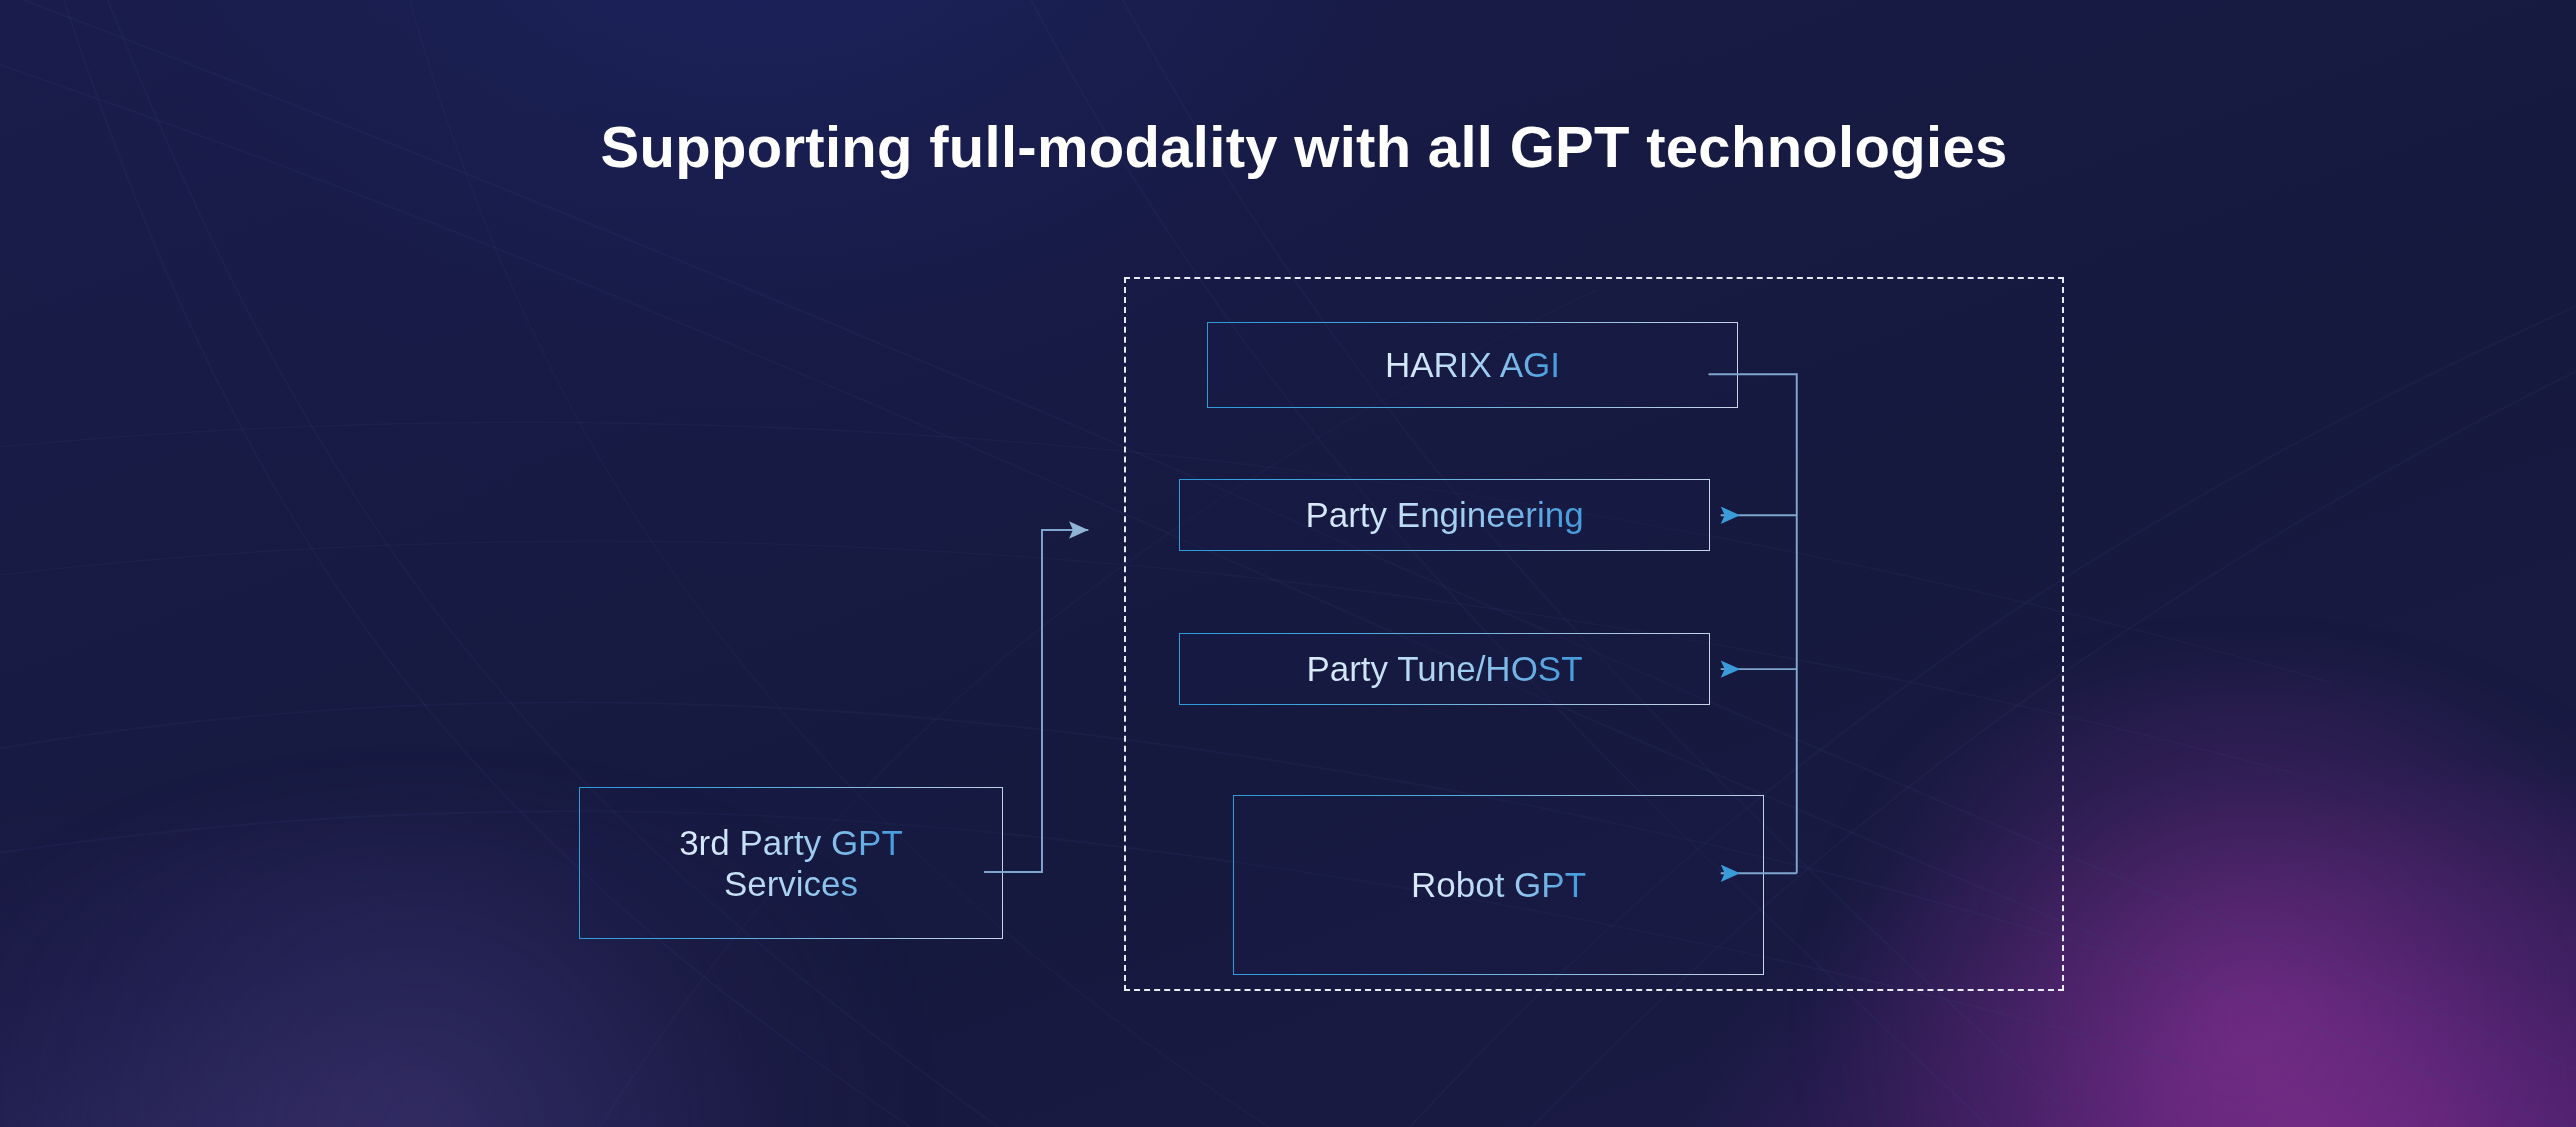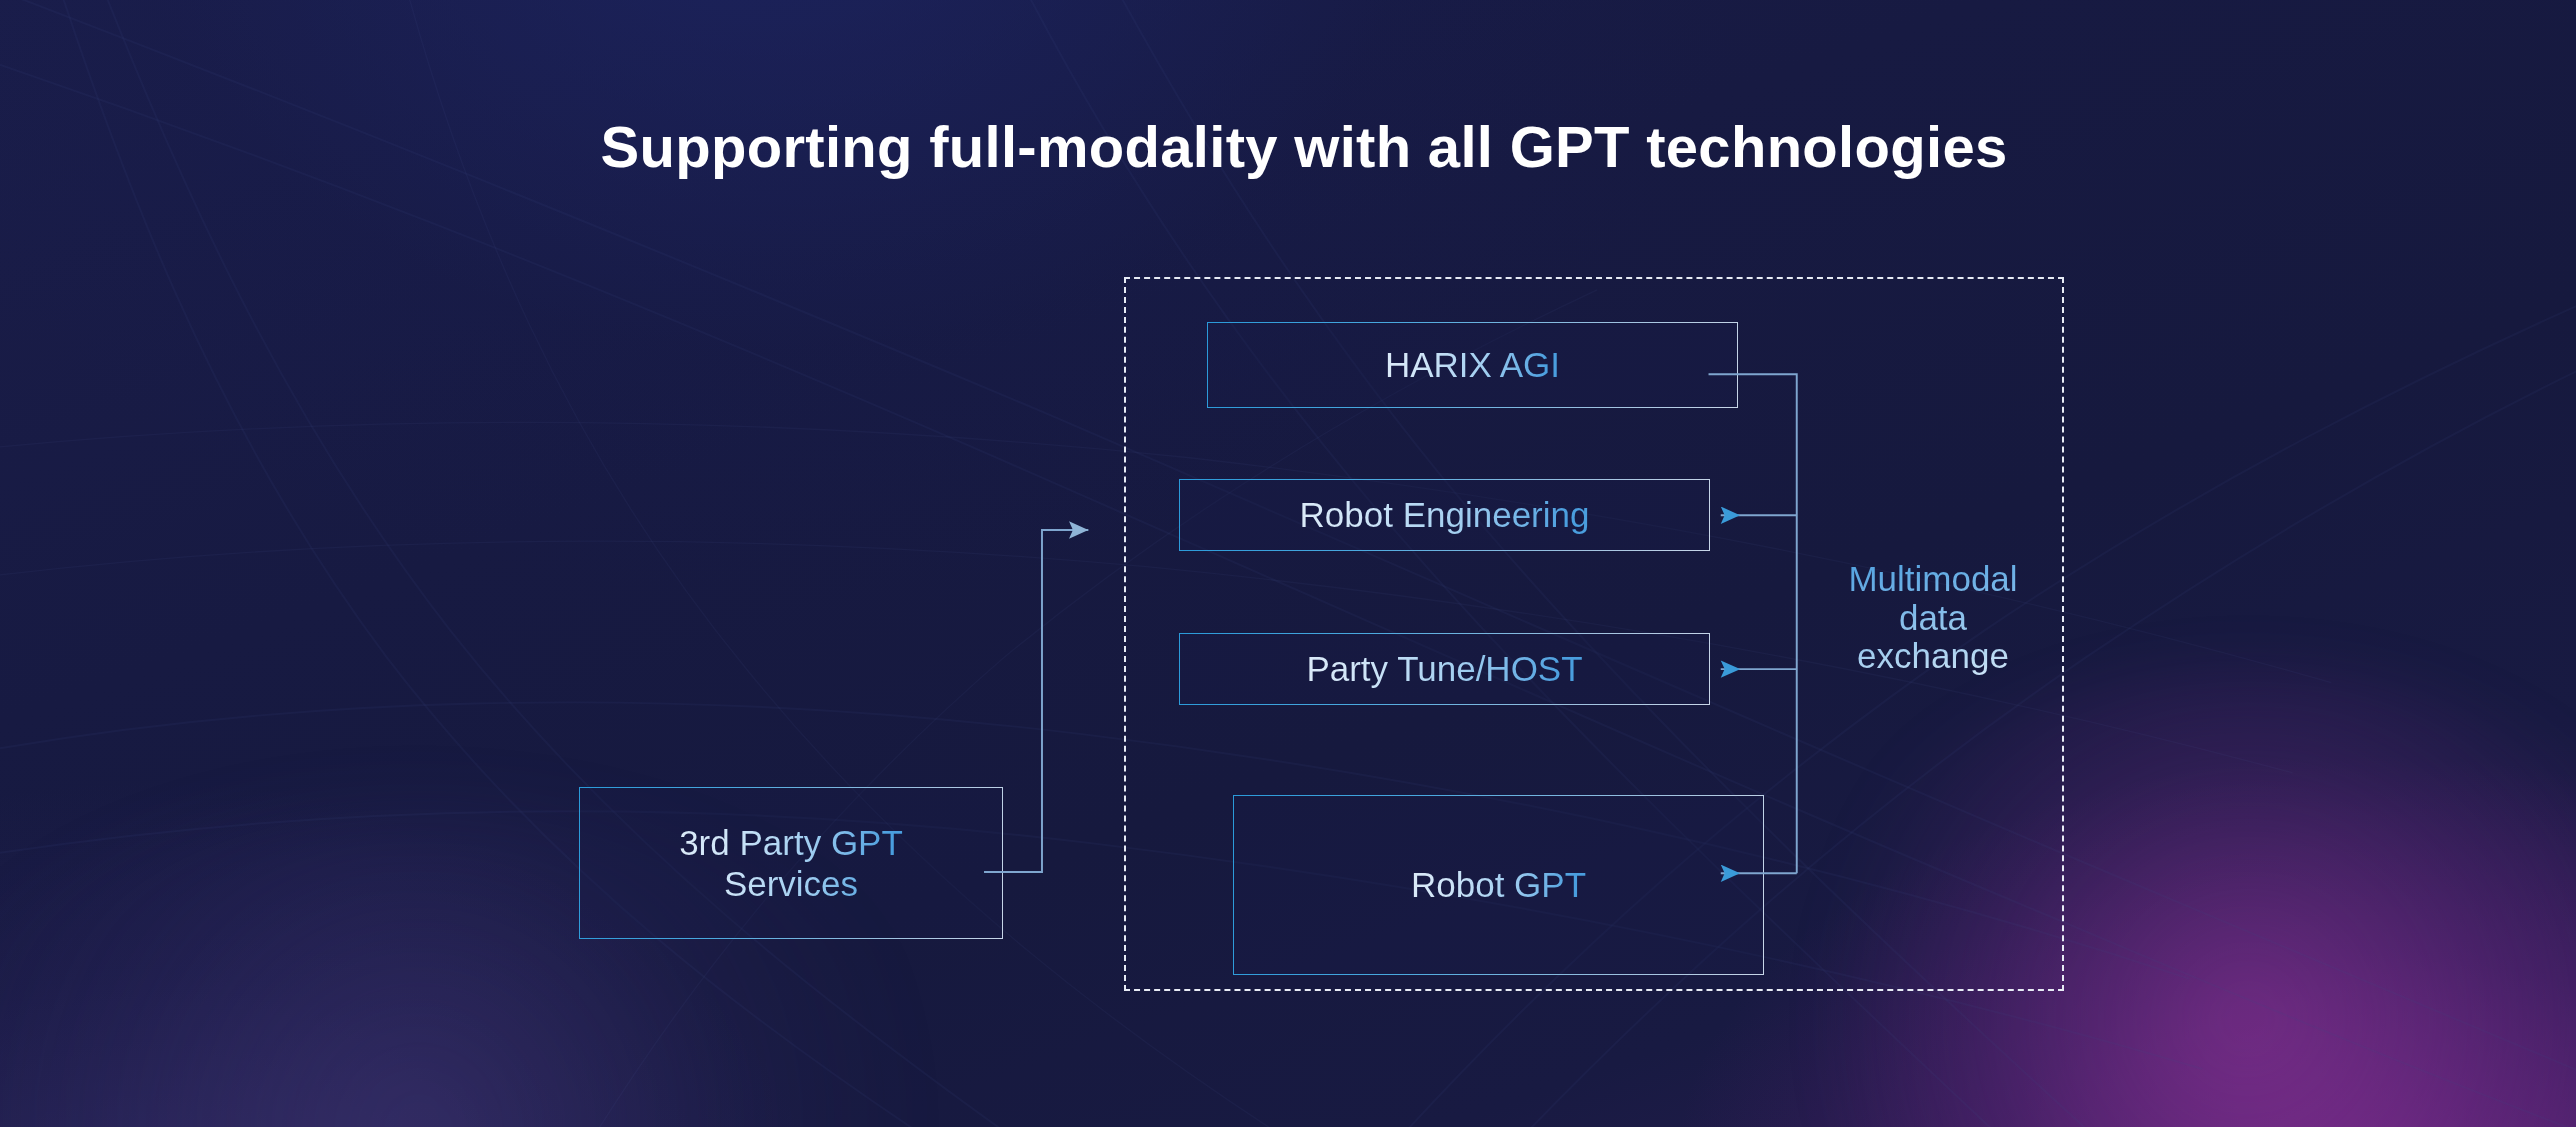--- a/index.html
+++ b/index.html
@@ -174,21 +174,21 @@
 
   <div class="title">Supporting full-modality with all GPT technologies</div>
 
   <div class="dashed-zone"></div>
 
   <div class="node" id="node-harix">
     <span class="label">HARIX AGI</span>
   </div>
 
   <div class="node" id="node-prompt">
-    <span class="label">Robot Engineering</span>
+    <span class="label">Party Engineering</span>
   </div>
 
   <div class="node" id="node-finetune">
     <span class="label">Party Tune/HOST</span>
   </div>
 
   <div class="node" id="node-robotgpt">
     <span class="label">Robot GPT</span>
   </div>
 
@@ -214,18 +214,15 @@
       <path d="M 2790 800 L 2672 800" marker-end="url(#arrow-left)"></path>
 
       <path d="M 2790 1039 L 2672 1039" marker-end="url(#arrow-left)"></path>
 
       <path d="M 2790 1356 L 2672 1356" marker-end="url(#arrow-left)"></path>
 
       <path d="M 1528 1354 L 1618 1354 L 1618 823 L 1690 823" marker-end="url(#arrow-right)"></path>
     </g>
   </svg>
 
-  <div class="caption">Multimodal
-data
-exchange</div>
 
 </div>
 
 
 </body></html>

